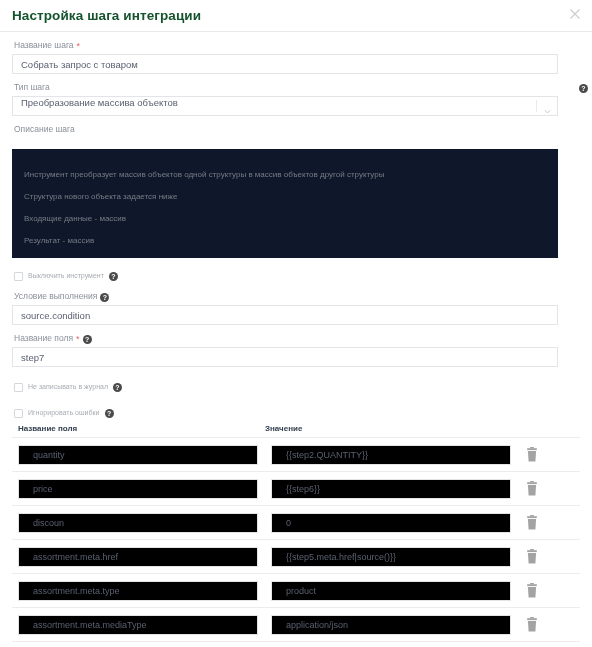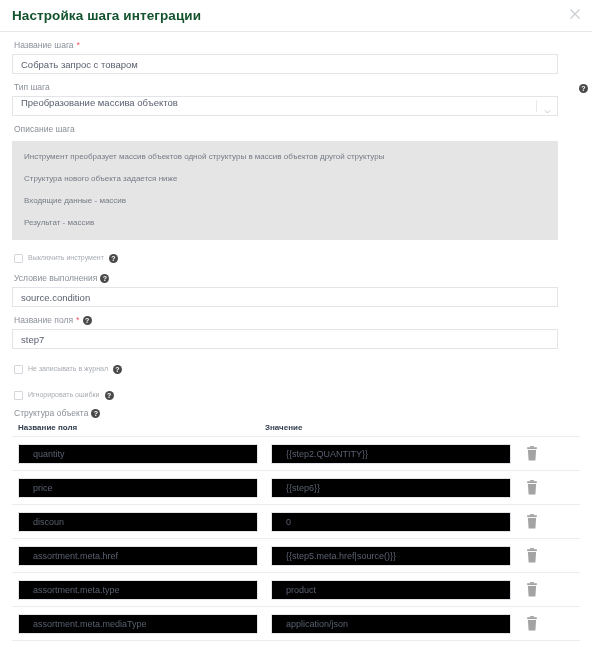--- a/index.html
+++ b/index.html
@@ -35,21 +35,21 @@
   }
   .close-icon svg { display: block; }
 
   
   .dlg-body { position: relative; padding: 0 12px; }
 
   .field-label {
     font-size: 8.5px;
     color: #8a8f98;
     margin: 8px 0 3px 2px;
-    display: flex; align-items: center; gap: 3px;
+    display: flex; align-items: flex-end; gap: 3px;
     line-height: 11px;
   }
   .req { color: #e8606a; font-size: 9px; line-height: 9px; }
 
   .help-icon {
     display: inline-block;
     width: 9px; height: 9px;
     border-radius: 50%;
     background: #4a4a4a;
     color: #fff;
@@ -93,23 +93,23 @@
     width: 1px; height: 12px; background: #e8eaec;
   }
   .select-arrow {
     position: absolute; right: 6px; top: 6px;
     width: 9px; height: 9px;
     cursor: pointer;
   }
 
   .desc-box {
     width: 546px;
-    background: #e5e5e5;
-    padding: 10px 12px 12px 12px;
-    margin-top: 6px;
+    background: #0f172a;
+    padding: 20px 12px 12px 12px;
+    margin-top: 14px;
   }
   .desc-line {
     font-size: 8px;
     color: #767b85;
     line-height: 11px;
     margin-bottom: 11px;
   }
   .desc-line:last-child { margin-bottom: 0; }
 
   .checkbox-row {
@@ -242,24 +242,20 @@
       <span class="cbx-label">Не записывать в журнал</span>
       <span class="help-icon">?</span>
     </div>
 
     <div class="checkbox-row" style="margin-top:12px;">
       <span class="cbx"></span>
       <span class="cbx-label">Игнорировать ошибки</span>
       <span class="help-icon">?</span>
     </div>
 
-    <div class="field-label" style="margin-top:6px;">
-      <span>Структура объекта</span>
-      <span class="help-icon">?</span>
-    </div>
 
     <div class="struct-table">
       <div class="thead">
         <div class="th col-name">Название поля</div>
         <div class="th col-value">Значение</div>
       </div>
       <div id="rows-host">
           <div class="trow">
             <div class="cell-input cell-name">quantity</div>
             <div class="cell-input cell-value">{{step2.QUANTITY}}</div>

